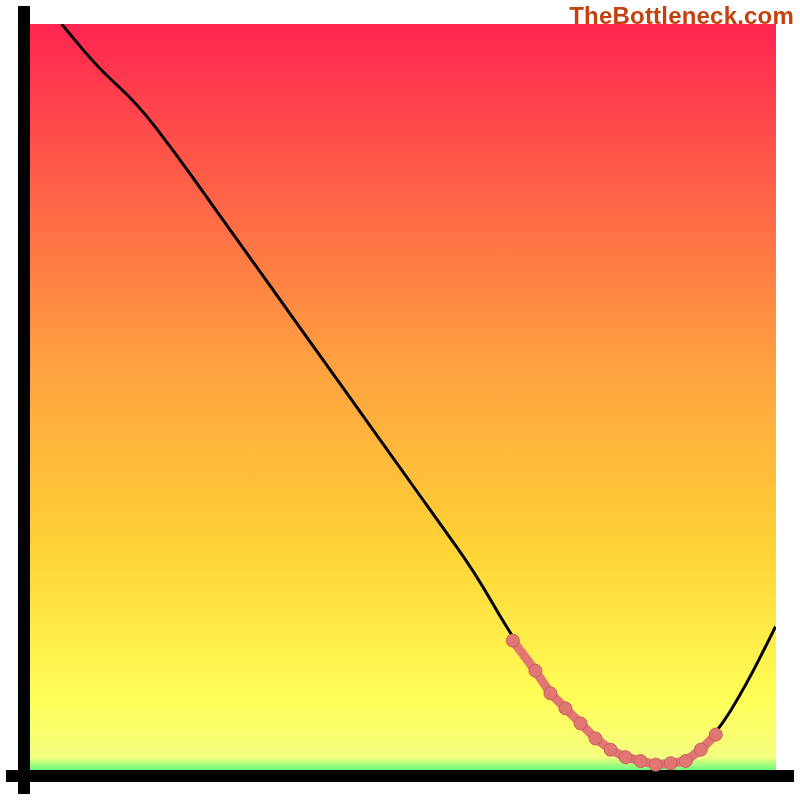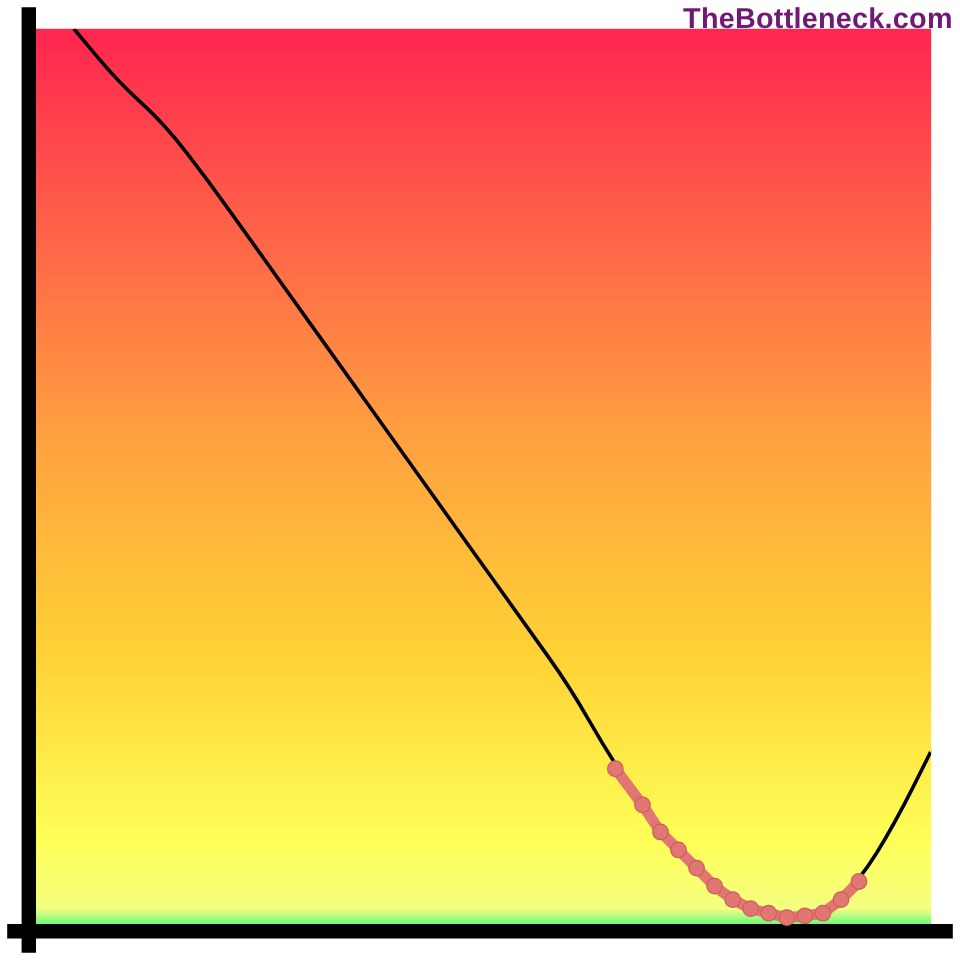--- a/index.html
+++ b/index.html
@@ -15,21 +15,21 @@
     width: 800px;
     height: 800px;
   }
   .watermark {
     position: absolute;
     top: 2px;
     right: 6px;
     font-family: Arial, Helvetica, sans-serif;
     font-size: 24px;
     font-weight: 600;
-    color: #701a75;
+    color: #c2410c;
     letter-spacing: 0.2px;
     user-select: none;
   }
   svg.plot {
     position: absolute;
     top: 0;
     left: 0;
     width: 800px;
     height: 800px;
   }

